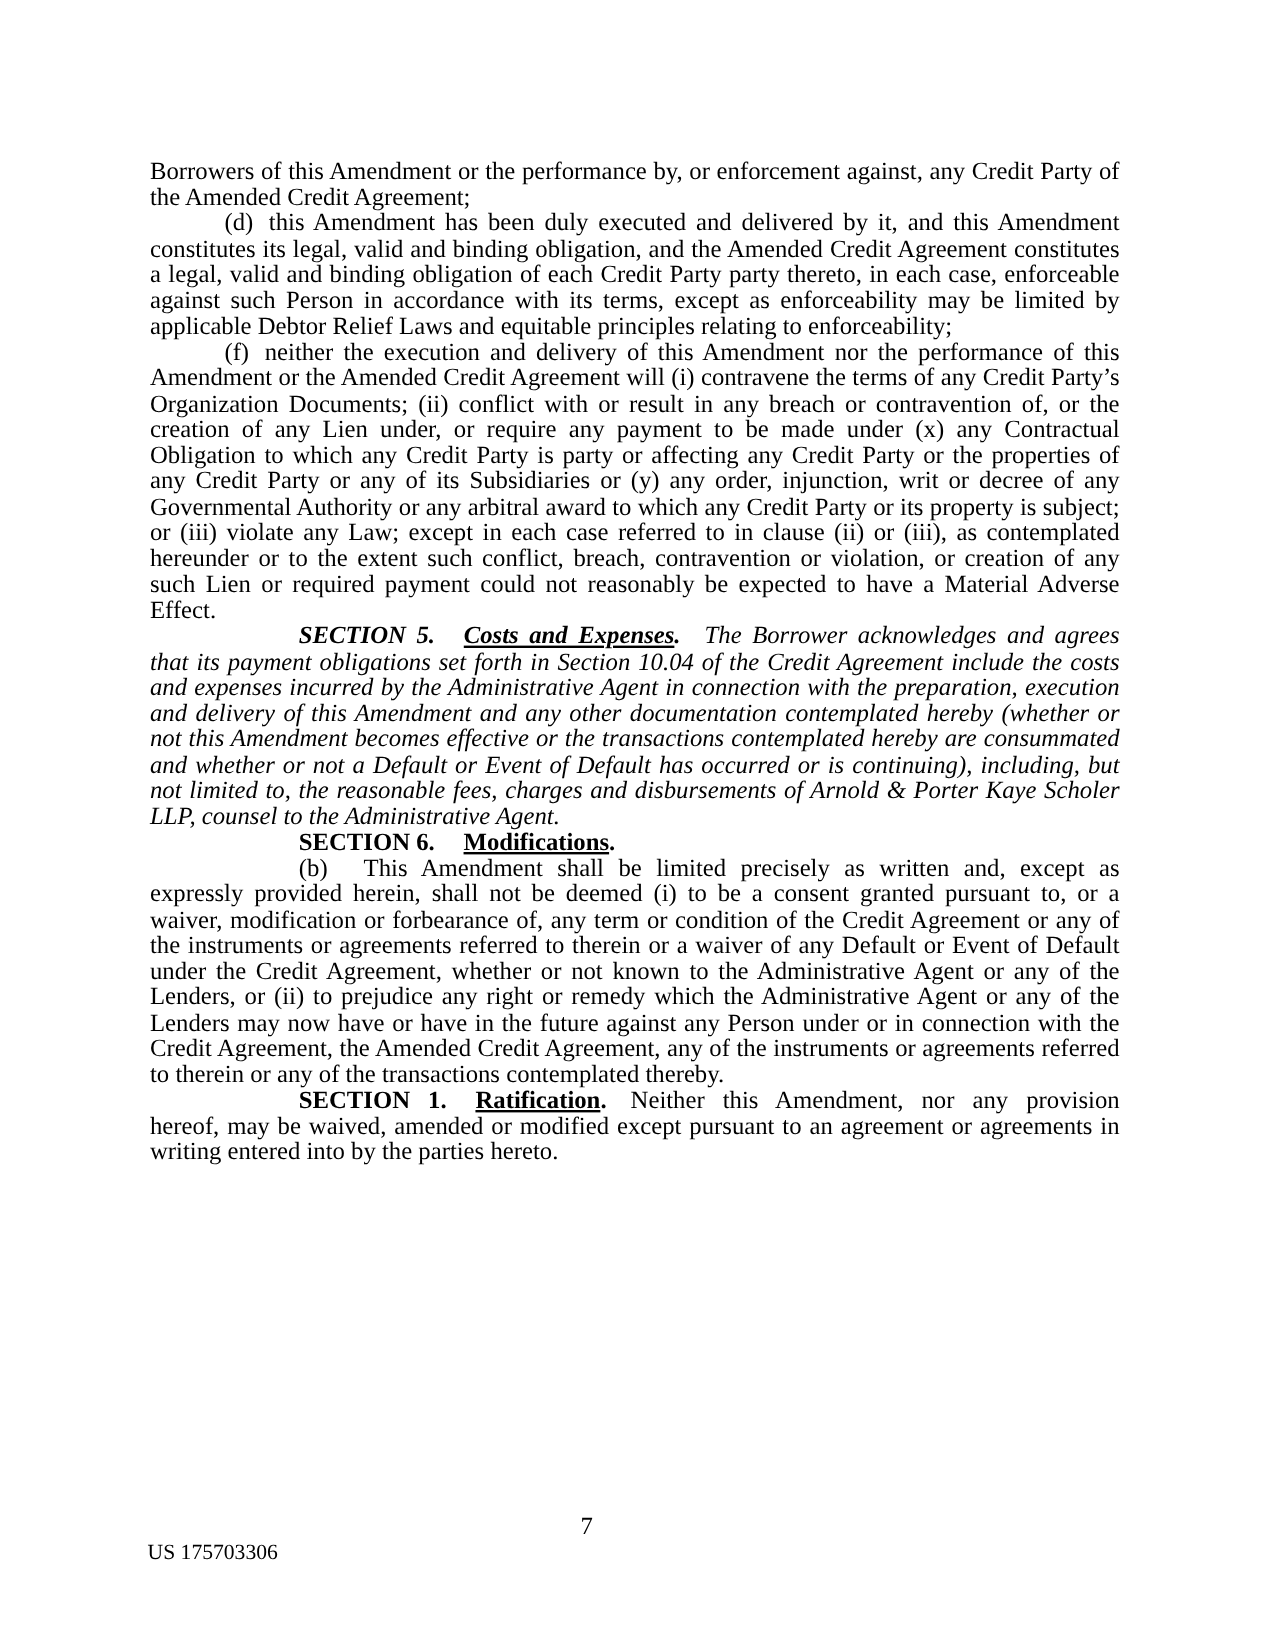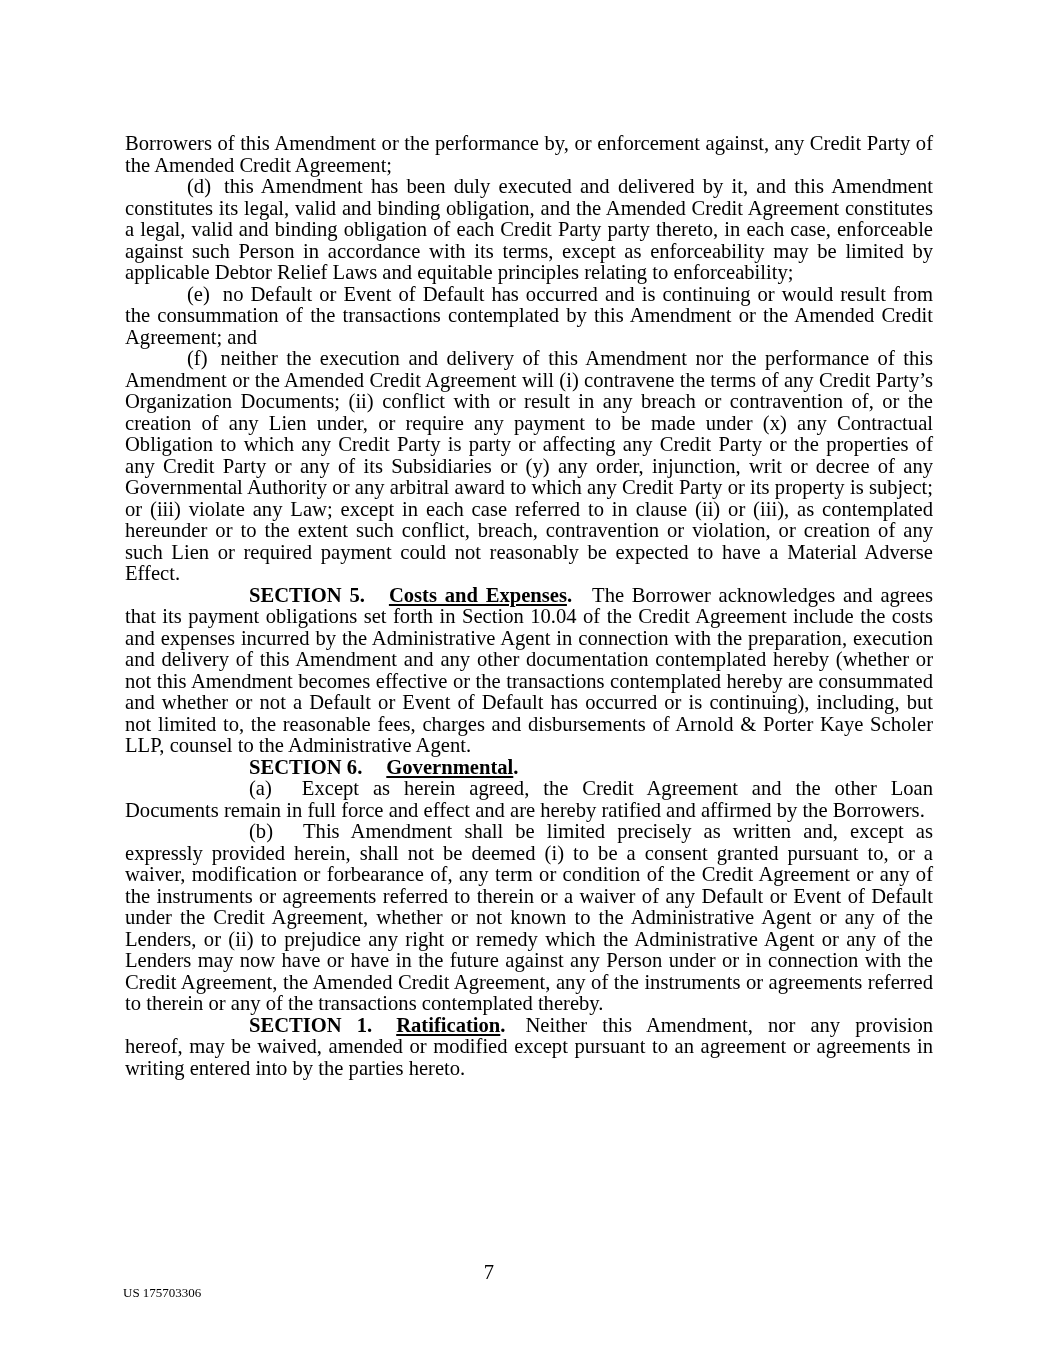--- a/index.html
+++ b/index.html
@@ -31,21 +31,21 @@
   
   .cont { margin-left: 62px; }
   
   .sub  { margin-left: 62px; text-indent: 62px; }
   
   .sec  { text-indent: 124px; }
 
   .mt-d  { margin-top: 22px; }
   .mt-e  { margin-top: 21px; }
   .mt-f  { margin-top: 25px; }
-  .mt-s5 { margin-top: 22px; }
+  .mt-s5 { margin-top: 22px; font-style: italic; }
   .mt-s6 { margin-top: 23px; }
   .mt-a  { margin-top: 21px; }
   .mt-b  { margin-top: 31px; }
   .mt-s7 { margin-top: 33px; }
 
   .b { font-weight: bold; }
   .u { text-decoration: underline; text-underline-offset: 2px; }
 
   .gap-sm  { display: inline-block; width: 13px; }
   .gap-md  { display: inline-block; width: 24px; }
@@ -57,43 +57,41 @@
     left: 0;
     top: 1262px;
     width: 100%;
     text-align: center;
     font-size: 20.6px;
   }
   .docid {
     position: absolute;
     left: 123px;
     top: 1285px;
-    font-size: 13px;
+    font-size: 18px;
     line-height: 16px;
   }
 </style>
 </head>
 <body>
 
 <div class="page">
   <div class="content">
 
     <p class="cont">Borrowers of this Amendment or the performance by, or enforcement against, any Credit Party of the Amended Credit Agreement;</p>
 
     <p class="sub mt-d"><span>(d)</span><span class="gap-sm"></span><span>this Amendment has been duly executed and delivered by it, and this Amendment constitutes its legal, valid and binding obligation, and the Amended Credit Agreement constitutes a legal, valid and binding obligation of each Credit Party party thereto, in each case, enforceable against such Person in accordance with its terms, except as enforceability may be limited by applicable Debtor Relief Laws and equitable principles relating to enforceability;</span></p>
 
-    <p class="sub mt-e"><span>(e)</span><span class="gap-sm"></span><span>no Default or Event of Default has occurred and is continuing or would result from the consummation of the transactions contemplated by this Amendment or the Amended Credit Agreement; and</span></p>
 
     <p class="sub mt-f"><span>(f)</span><span class="gap-sm"></span><span>neither the execution and delivery of this Amendment nor the performance of this Amendment or the Amended Credit Agreement will (i) contravene the terms of any Credit Party’s Organization Documents; (ii) conflict with or result in any breach or contravention of, or the creation of any Lien under, or require any payment to be made under (x) any Contractual Obligation to which any Credit Party is party or affecting any Credit Party or the properties of any Credit Party or any of its Subsidiaries or (y) any order, injunction, writ or decree of any Governmental Authority or any arbitral award to which any Credit Party or its property is subject; or (iii) violate any Law; except in each case referred to in clause (ii) or (iii), as contemplated hereunder or to the extent such conflict, breach, contravention or violation, or creation of any such Lien or required payment could not reasonably be expected to have a Material Adverse Effect.</span></p>
 
     <p class="sec mt-s5"><span class="b">SECTION 5.</span><span class="gap-md"></span><span class="b u">Costs and Expenses</span><span class="b">.</span><span class="gap-bd"></span><span>The Borrower acknowledges and agrees that its payment obligations set forth in Section 10.04 of the Credit Agreement include the costs and expenses incurred by the Administrative Agent in connection with the preparation, execution and delivery of this Amendment and any other documentation contemplated hereby (whether or not this Amendment becomes effective or the transactions contemplated hereby are consummated and whether or not a Default or Event of Default has occurred or is continuing), including, but not limited to, the reasonable fees, charges and disbursements of Arnold &amp; Porter Kaye Scholer LLP, counsel to the Administrative Agent.</span></p>
 
-    <p class="sec mt-s6"><span class="b">SECTION 6.</span><span class="gap-md"></span><span class="b u">Governmental</span><span class="b">.</span></p>
+    <p class="sec mt-s6"><span class="b">SECTION 6.</span><span class="gap-md"></span><span class="b u">Modifications</span><span class="b">.</span></p>
 
-    <p class="sec mt-a"><span>(a)</span><span class="gap-tab"></span><span>Except as herein agreed, the Credit Agreement and the other Loan Documents remain in full force and effect and are hereby ratified and affirmed by the Borrowers.</span></p>
 
     <p class="sec mt-b"><span>(b)</span><span class="gap-tab"></span><span>This Amendment shall be limited precisely as written and, except as expressly provided herein, shall not be deemed (i) to be a consent granted pursuant to, or a waiver, modification or forbearance of, any term or condition of the Credit Agreement or any of the instruments or agreements referred to therein or a waiver of any Default or Event of Default under the Credit Agreement, whether or not known to the Administrative Agent or any of the Lenders, or (ii) to prejudice any right or remedy which the Administrative Agent or any of the Lenders may now have or have in the future against any Person under or in connection with the Credit Agreement, the Amended Credit Agreement, any of the instruments or agreements referred to therein or any of the transactions contemplated thereby.</span></p>
 
     <p class="sec mt-s7"><span class="b">SECTION 1.</span><span class="gap-md"></span><span class="b u">Ratification</span><span class="b">.</span><span class="gap-bd"></span><span>Neither this Amendment, nor any provision hereof, may be waived, amended or modified except pursuant to an agreement or agreements in writing entered into by the parties hereto.</span></p>
 
   </div>
 
   <div class="pagenum">7</div>
   <div class="docid">US 175703306</div>
 </div>

